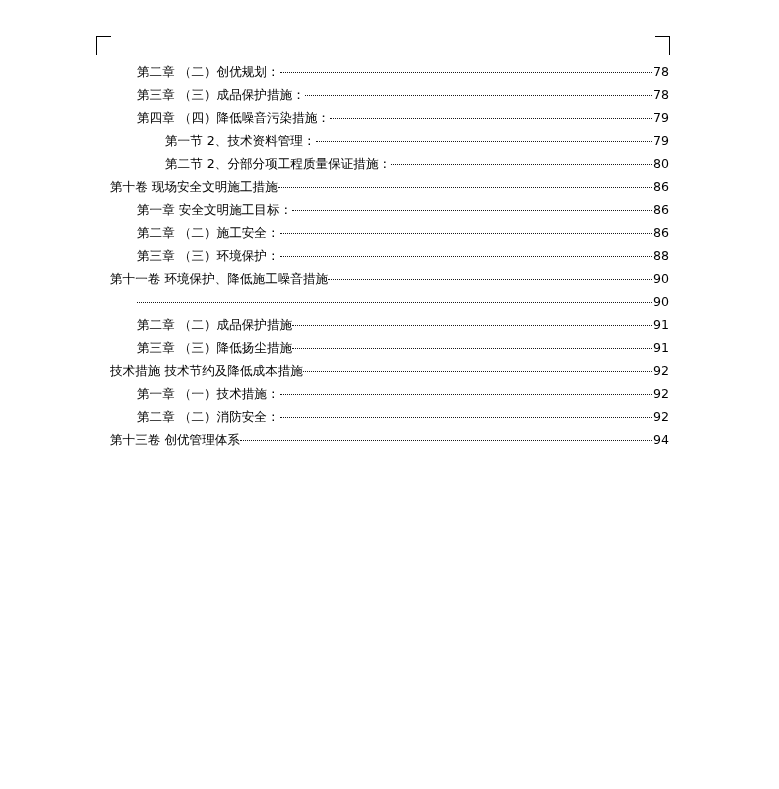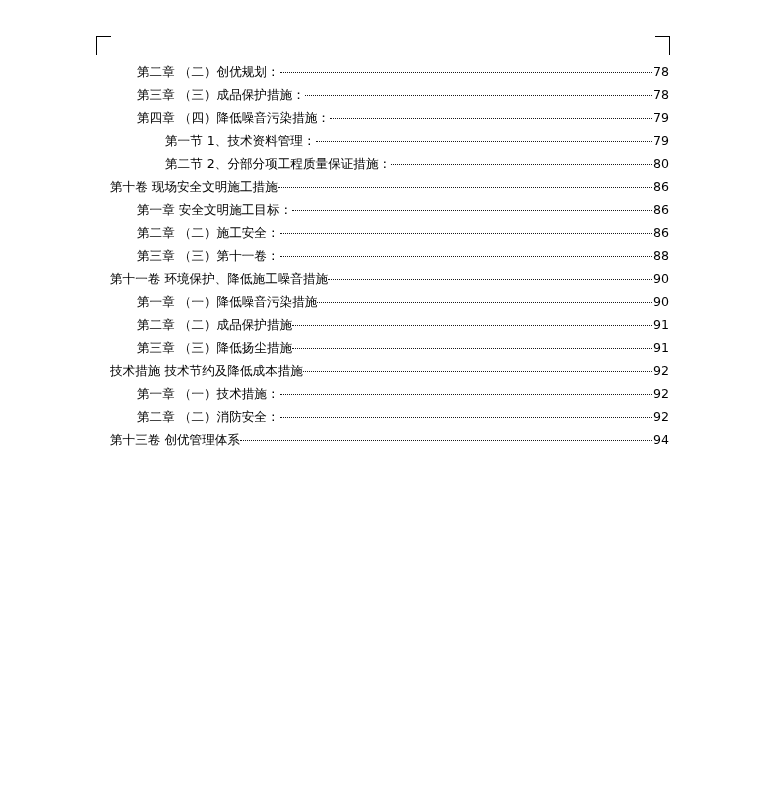--- a/index.html
+++ b/index.html
@@ -98,21 +98,21 @@
         <span class="label">第三章  （三）成品保护措施：</span>
         <span class="leader"></span>
         <span class="page-no">78</span>
       </div>
       <div class="toc-row lvl1">
         <span class="label">第四章  （四）降低噪音污染措施：</span>
         <span class="leader"></span>
         <span class="page-no">79</span>
       </div>
       <div class="toc-row lvl2">
-        <span class="label">第一节  1、技术资料管理：</span>
+        <span class="label">第一节  2、技术资料管理：</span>
         <span class="leader"></span>
         <span class="page-no">79</span>
       </div>
       <div class="toc-row lvl2">
         <span class="label">第二节  2、分部分项工程质量保证措施：</span>
         <span class="leader"></span>
         <span class="page-no">80</span>
       </div>
       <div class="toc-row lvl0">
         <span class="label">第十卷  现场安全文明施工措施</span>
@@ -123,31 +123,30 @@
         <span class="label">第一章  安全文明施工目标：</span>
         <span class="leader"></span>
         <span class="page-no">86</span>
       </div>
       <div class="toc-row lvl1">
         <span class="label">第二章  （二）施工安全：</span>
         <span class="leader"></span>
         <span class="page-no">86</span>
       </div>
       <div class="toc-row lvl1">
-        <span class="label">第三章  （三）第十一卷：</span>
+        <span class="label">第三章  （三）环境保护：</span>
         <span class="leader"></span>
         <span class="page-no">88</span>
       </div>
       <div class="toc-row lvl0">
         <span class="label">第十一卷  环境保护、降低施工噪音措施</span>
         <span class="leader"></span>
         <span class="page-no">90</span>
       </div>
       <div class="toc-row lvl1">
-        <span class="label">第一章  （一）降低噪音污染措施</span>
         <span class="leader"></span>
         <span class="page-no">90</span>
       </div>
       <div class="toc-row lvl1">
         <span class="label">第二章  （二）成品保护措施</span>
         <span class="leader"></span>
         <span class="page-no">91</span>
       </div>
       <div class="toc-row lvl1">
         <span class="label">第三章  （三）降低扬尘措施</span>

